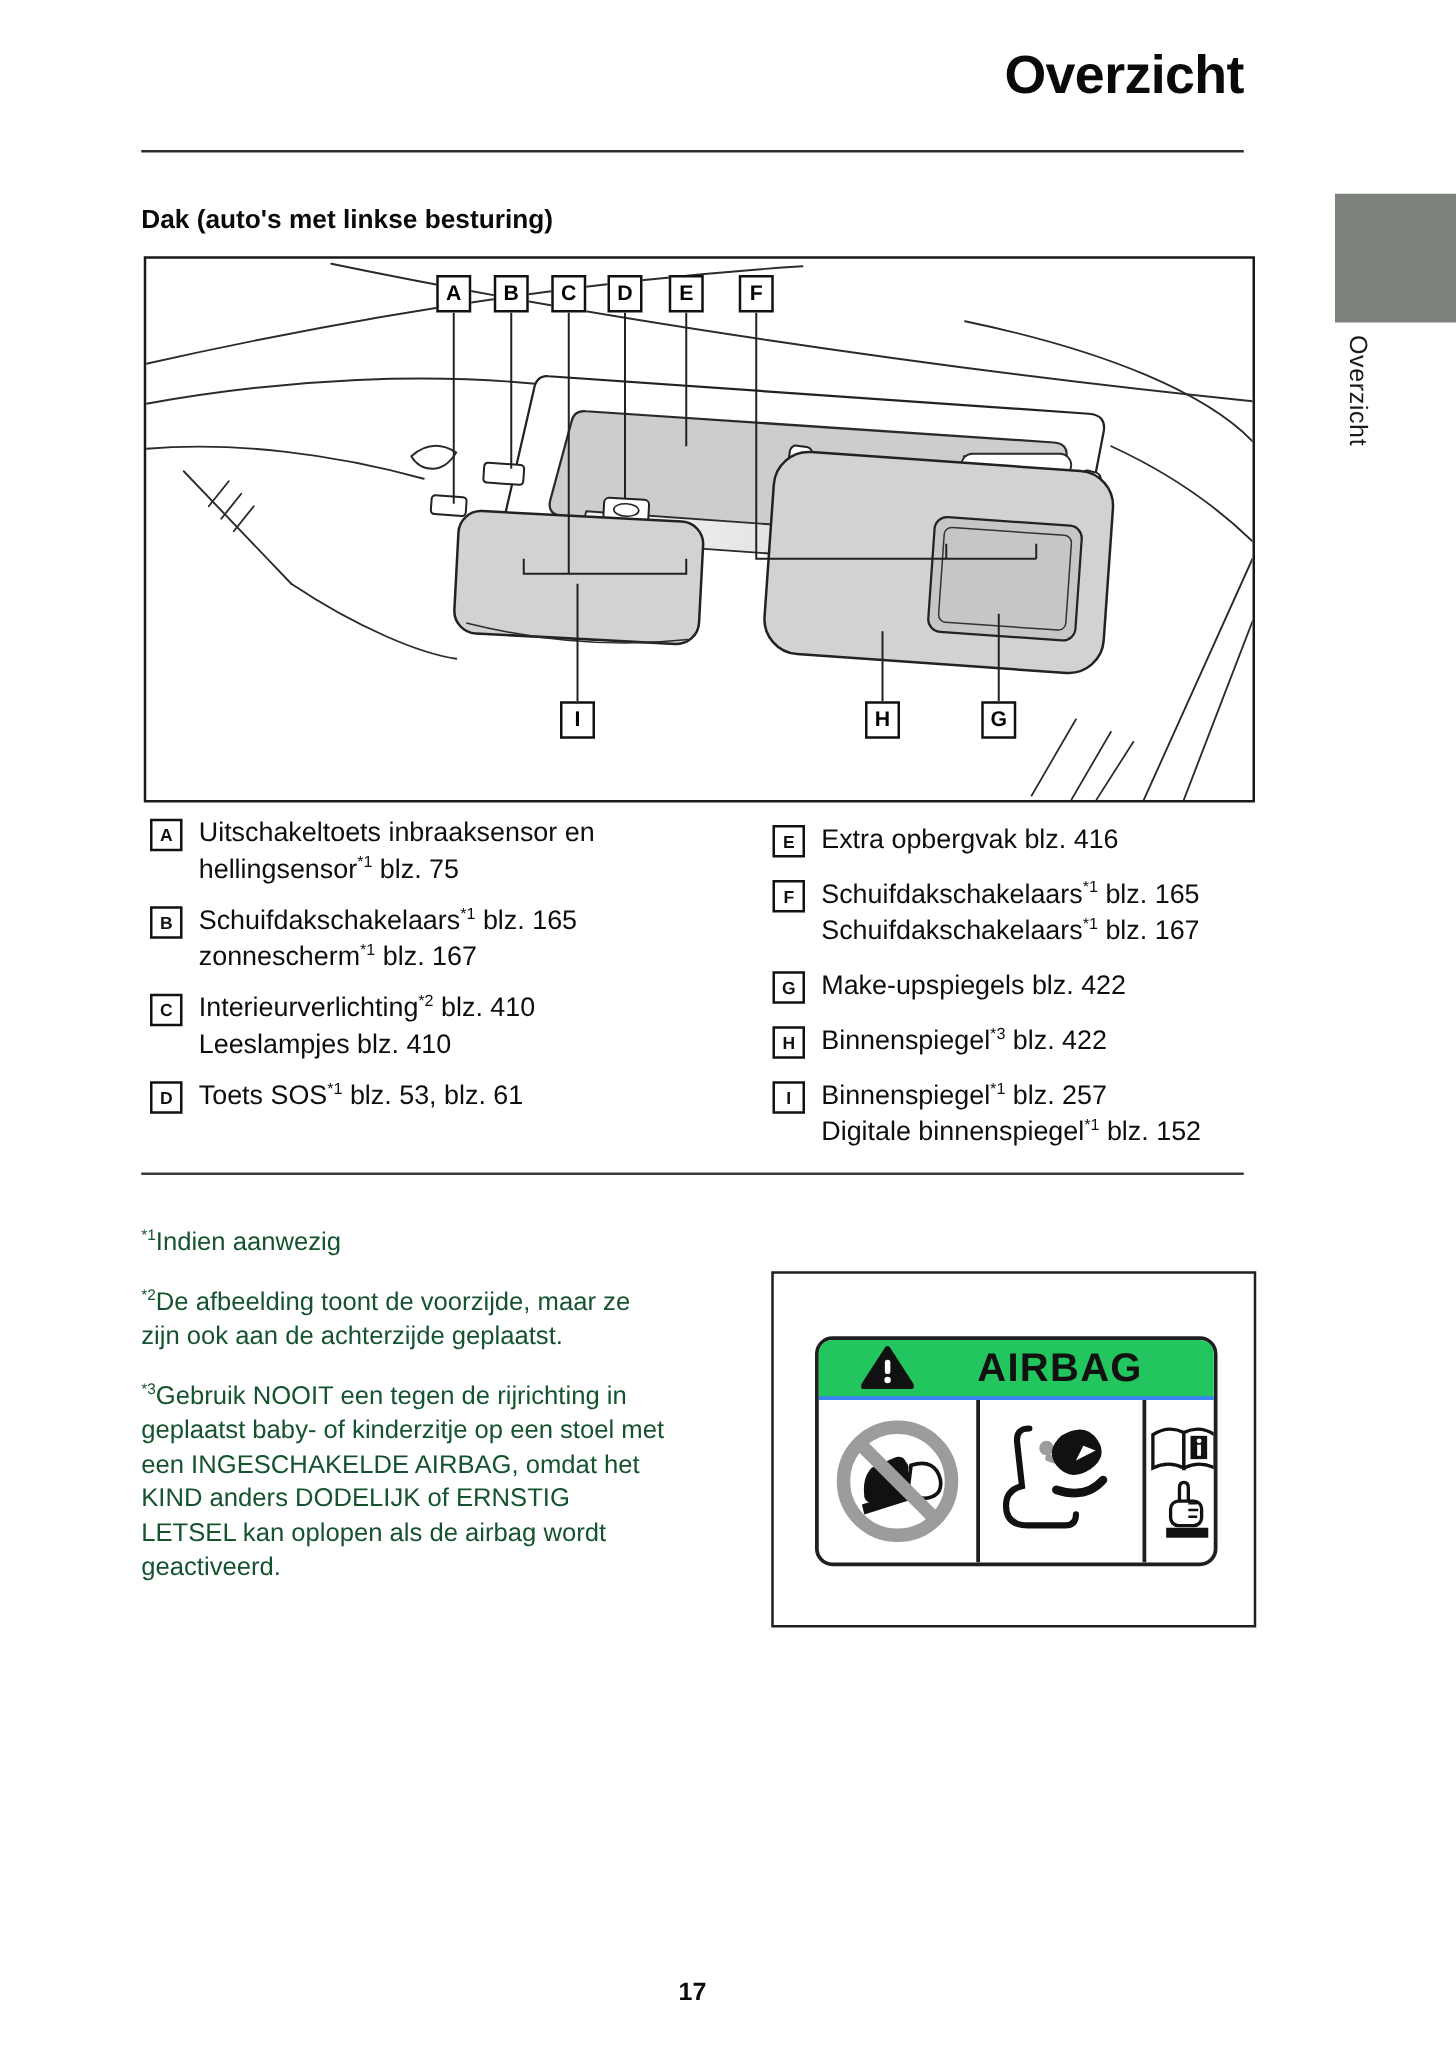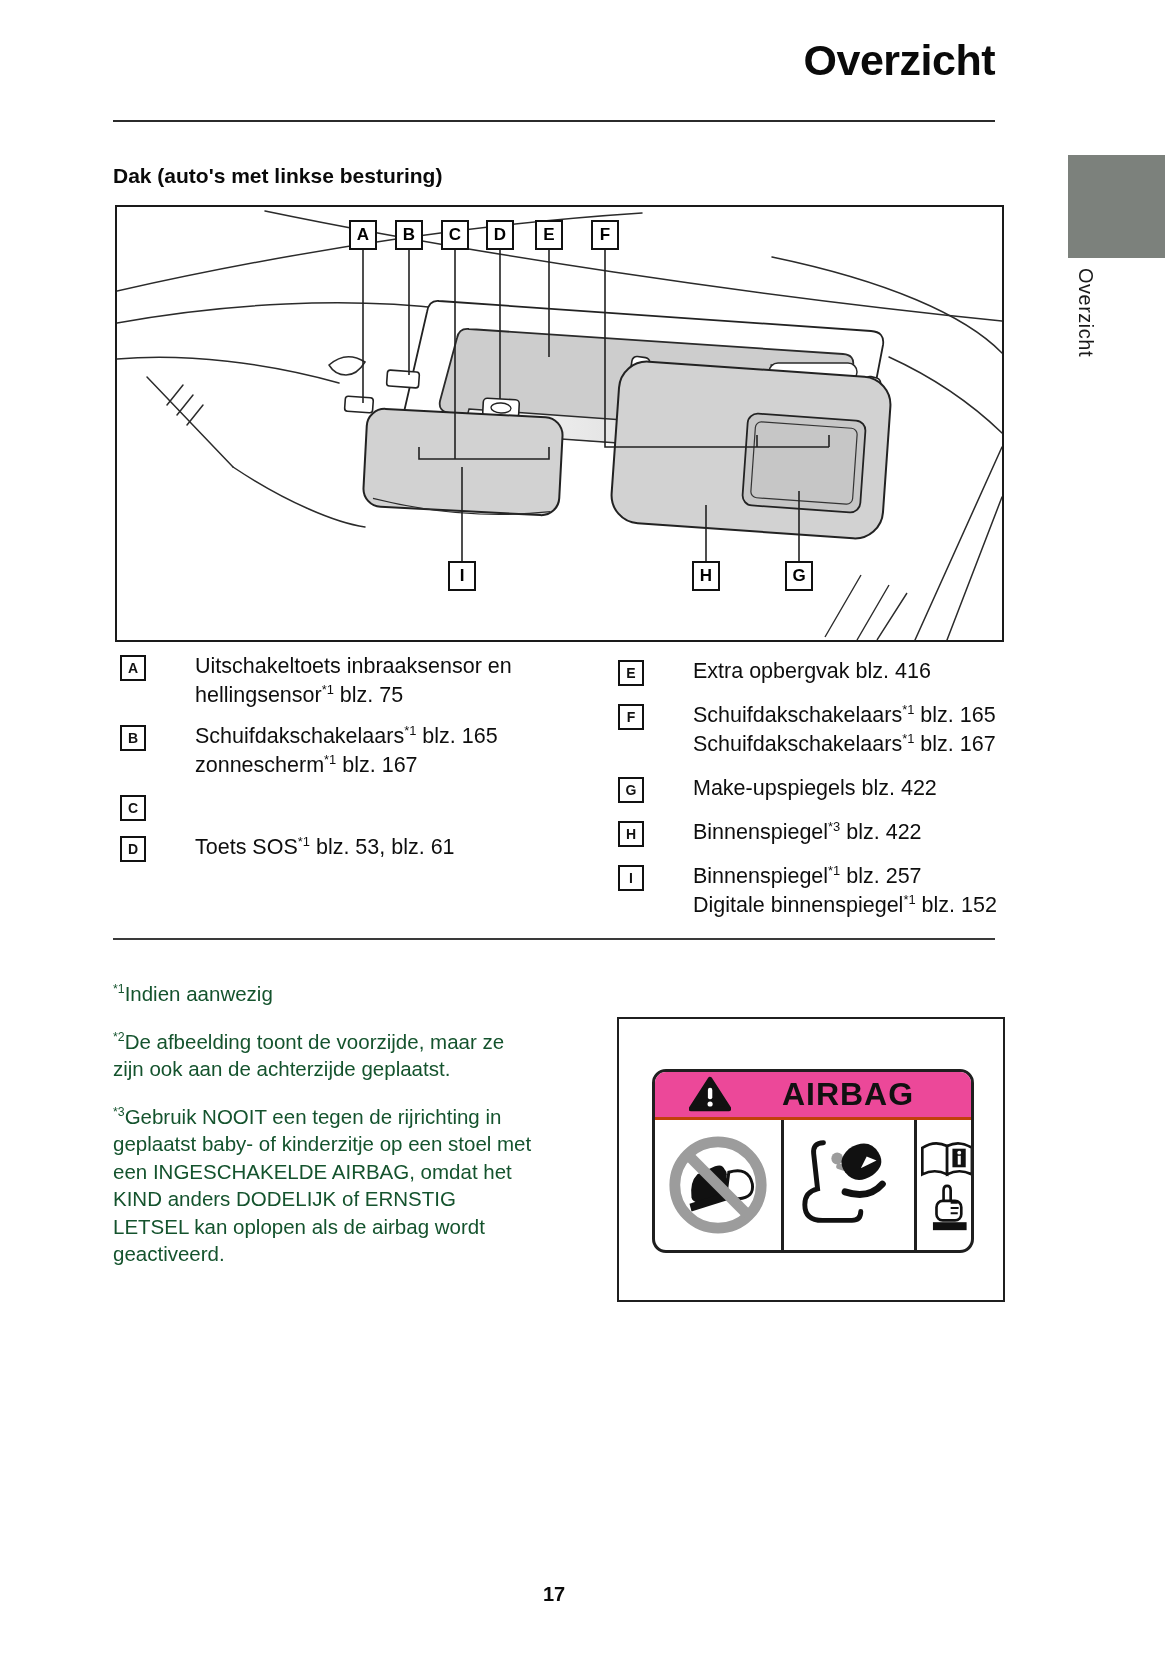--- a/index.html
+++ b/index.html
@@ -35,39 +35,39 @@
   .legend-col { position:absolute; }
   .legend-col.left  { left:120px; top:652px; width:475px; }
   .legend-col.right { left:618px; top:657px; width:384px; }
   .legend-item { display:flex; align-items:flex-start; margin-bottom:12px; }
   .legend-col.right .legend-item { margin-bottom:15px; }
   .legend-letter {
     flex:0 0 auto; width:22px; height:22px; border:2px solid #111; background:#fff;
     display:flex; align-items:center; justify-content:center;
     font-size:14px; font-weight:700; margin:3px 13px 0 0;
   }
-  .legend-lines { font-size:21.5px; line-height:29px; color:#0e0e0e;margin-left:36px; }
+  .legend-lines { font-size:21.5px; line-height:29px; color:#0e0e0e; }
   sup { font-size:0.60em; line-height:0; }
 
   .rule-mid { position:absolute; left:113px; top:938px; width:882px; height:2px; background:#3a3a3a; }
 
   .footnotes { position:absolute; left:113px; top:980px; width:424px; font-size:20.5px; line-height:27.5px; color:#14532d; }
   .footnote { margin-bottom:20px; }
 
   .warning-box {
     position:absolute; left:617px; top:1017px; width:384px; height:281px;
     border:2px solid #1f1f1f; background:#fff;
   }
   .airbag-label {
     position:absolute; left:33px; top:50px; width:316px; height:178px;
     border:3px solid #1f1f1f; border-radius:14px; overflow:hidden;
     display:flex; flex-direction:column; background:#fff;
   }
   .airbag-header {
-    height:45px; flex:0 0 auto; background:#ec4899; border-bottom:3px solid #c2410c;
+    height:45px; flex:0 0 auto; background:#22c55e; border-bottom:3px solid #3b82f6;
     display:flex; align-items:center;
   }
   .warning-triangle { margin-left:34px; flex:0 0 auto; }
   .airbag-word { flex:1; text-align:center; font-size:32px; font-weight:700; letter-spacing:1px; color:#111; padding-right:6px; }
   .airbag-body { flex:1; display:flex; min-height:0; }
   .airbag-cell { display:flex; align-items:center; justify-content:center; border-right:3px solid #1f1f1f; }
   .airbag-cell.c1 { flex:0 0 40%; }
   .airbag-cell.c2 { flex:0 0 41%; }
   .airbag-cell.c3 { flex:1; border-right:none; }
 
@@ -169,20 +169,24 @@
   </div>
   <div class="legend-item">
     <span class="legend-letter">B</span>
     <div class="legend-lines">
       <div><span>Schuifdakschakelaars</span><sup>*1</sup><span> blz. 165</span></div>
       <div><span>zonnescherm</span><sup>*1</sup><span> blz. 167</span></div>
     </div>
   </div>
   <div class="legend-item">
     <span class="legend-letter">C</span>
+    <div class="legend-lines">
+      <div><span>Interieurverlichting</span><sup>*2</sup><span> blz. 410</span></div>
+      <div><span>Leeslampjes blz. 410</span></div>
+    </div>
   </div>
   <div class="legend-item">
     <span class="legend-letter">D</span>
     <div class="legend-lines">
       <div><span>Toets SOS</span><sup>*1</sup><span> blz. 53, blz. 61</span></div>
     </div>
   </div>
 </div>
 
 <div class="legend-col right">

